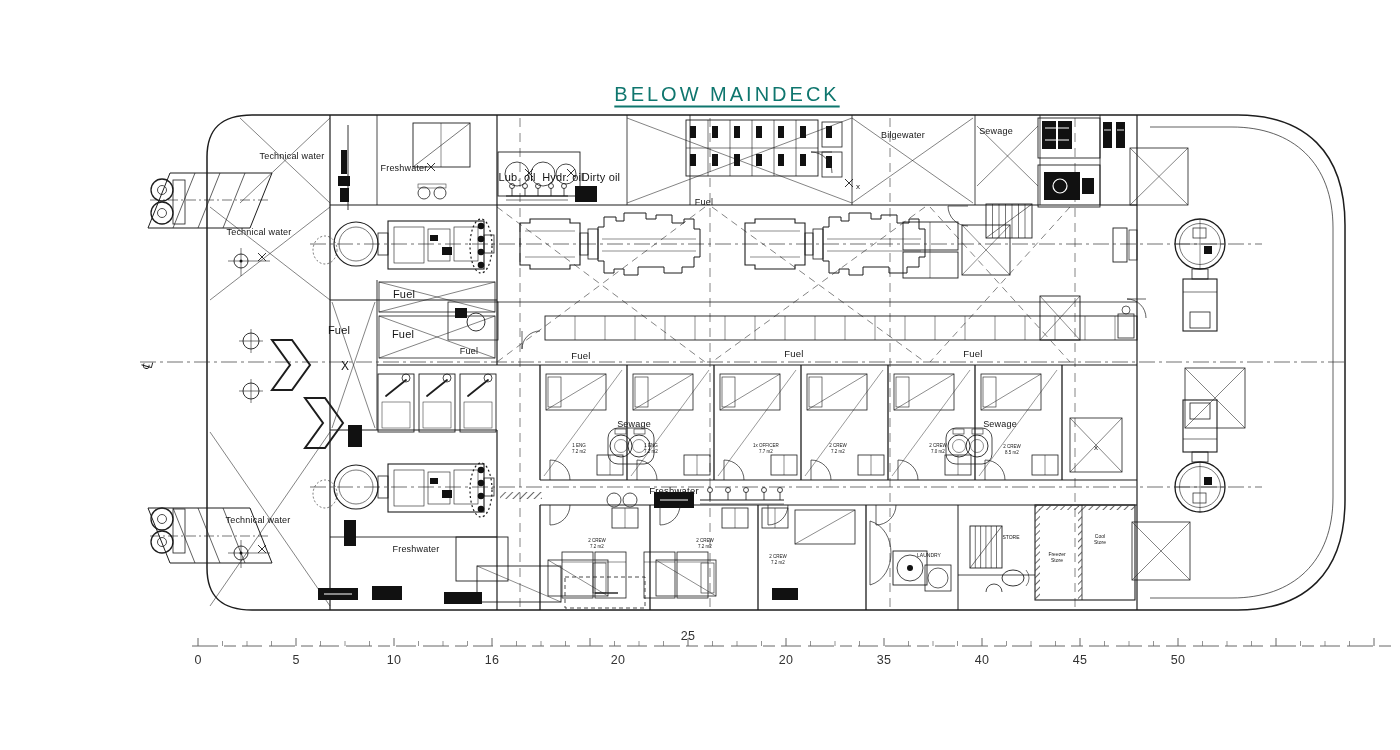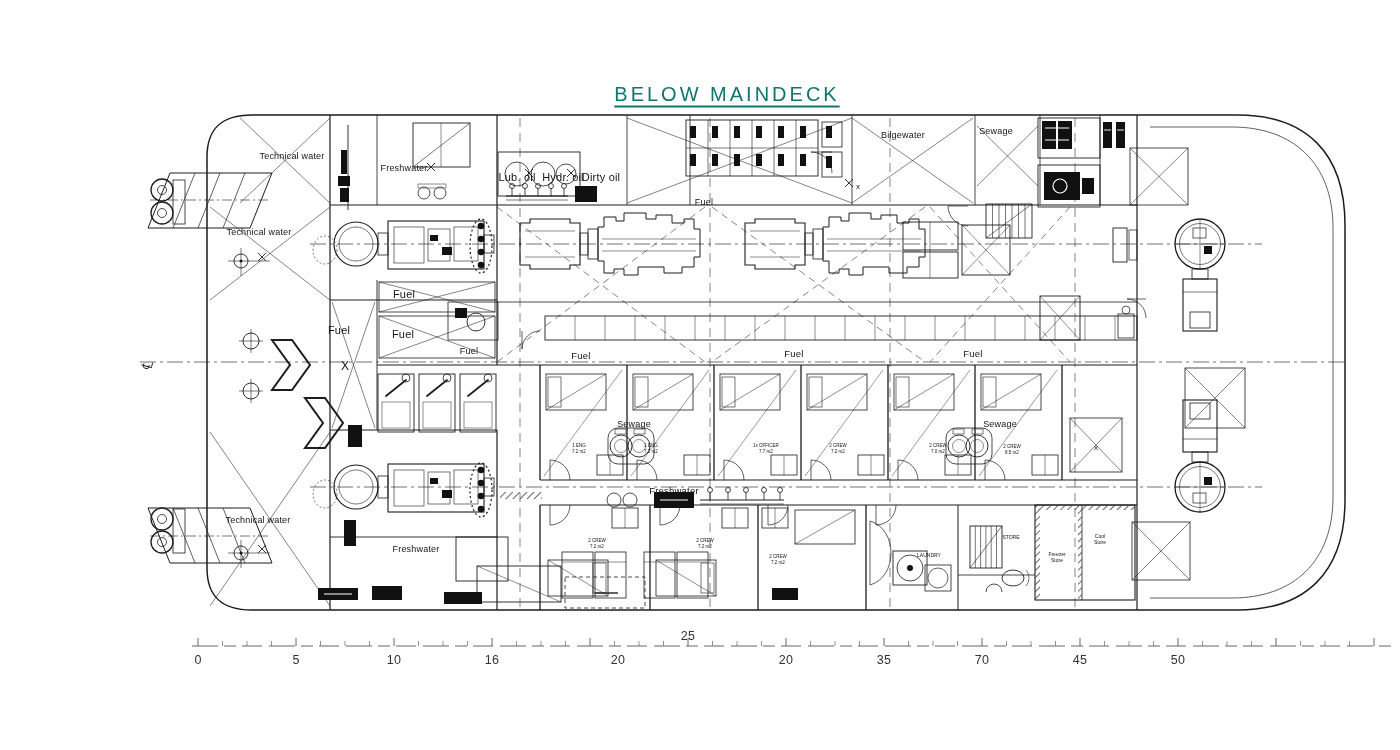--- a/index.html
+++ b/index.html
@@ -648,17 +648,17 @@
 <div class="lbl cab" style="left:778px;top:560px"><span>2 CREW</span><br><span>7.2 m2</span></div>
 
 <div class="lbl ruler-num" style="left:198px;top:660px">0</div>
 <div class="lbl ruler-num" style="left:296px;top:660px">5</div>
 <div class="lbl ruler-num" style="left:394px;top:660px">10</div>
 <div class="lbl ruler-num" style="left:492px;top:660px">16</div>
 <div class="lbl ruler-num" style="left:618px;top:660px">20</div>
 <div class="lbl ruler-num" style="left:688px;top:636px">25</div>
 <div class="lbl ruler-num" style="left:786px;top:660px">20</div>
 <div class="lbl ruler-num" style="left:884px;top:660px">35</div>
-<div class="lbl ruler-num" style="left:982px;top:660px">70</div>
+<div class="lbl ruler-num" style="left:982px;top:660px">40</div>
 <div class="lbl ruler-num" style="left:1080px;top:660px">45</div>
 <div class="lbl ruler-num" style="left:1178px;top:660px">50</div>
 
 </div>
 
 </body></html>

